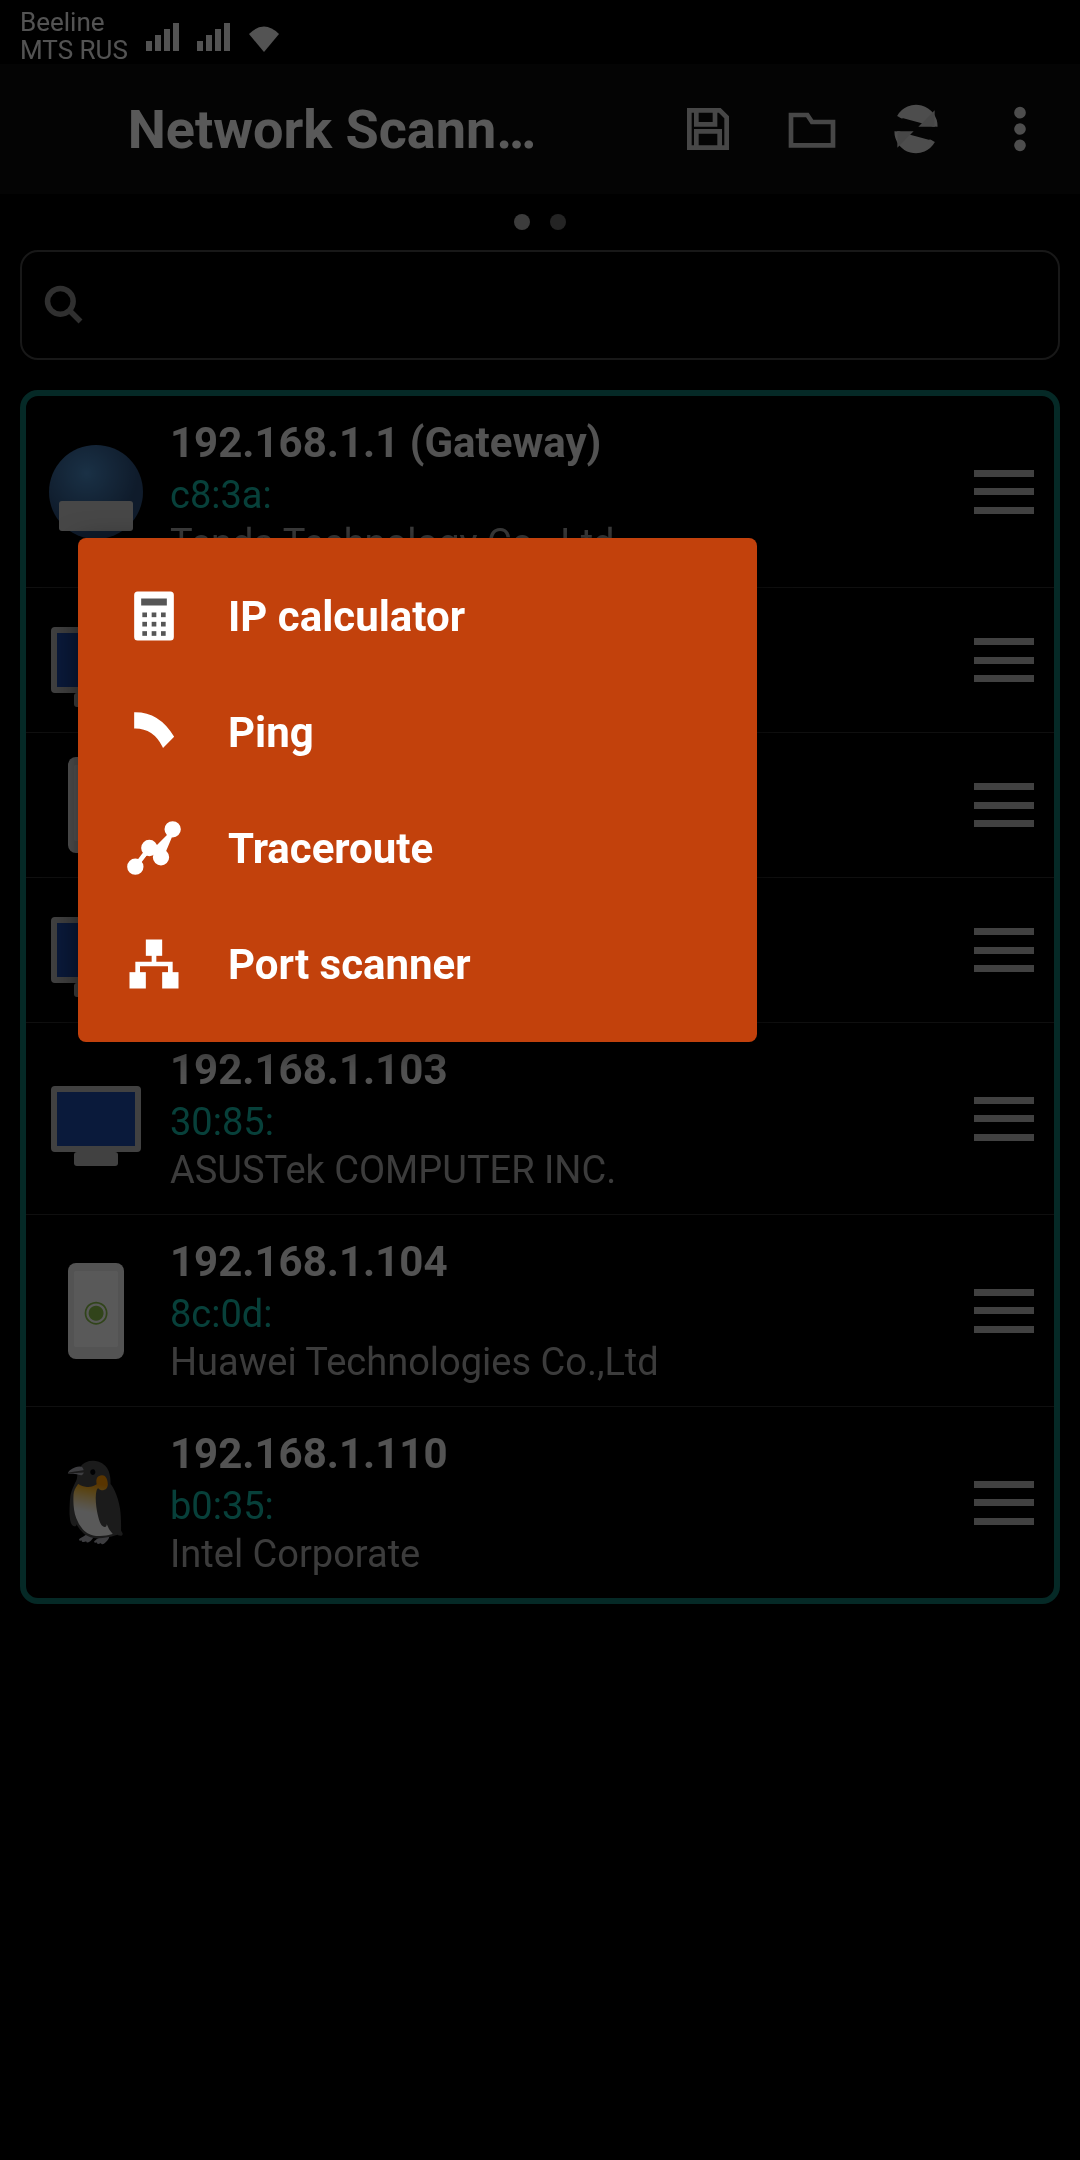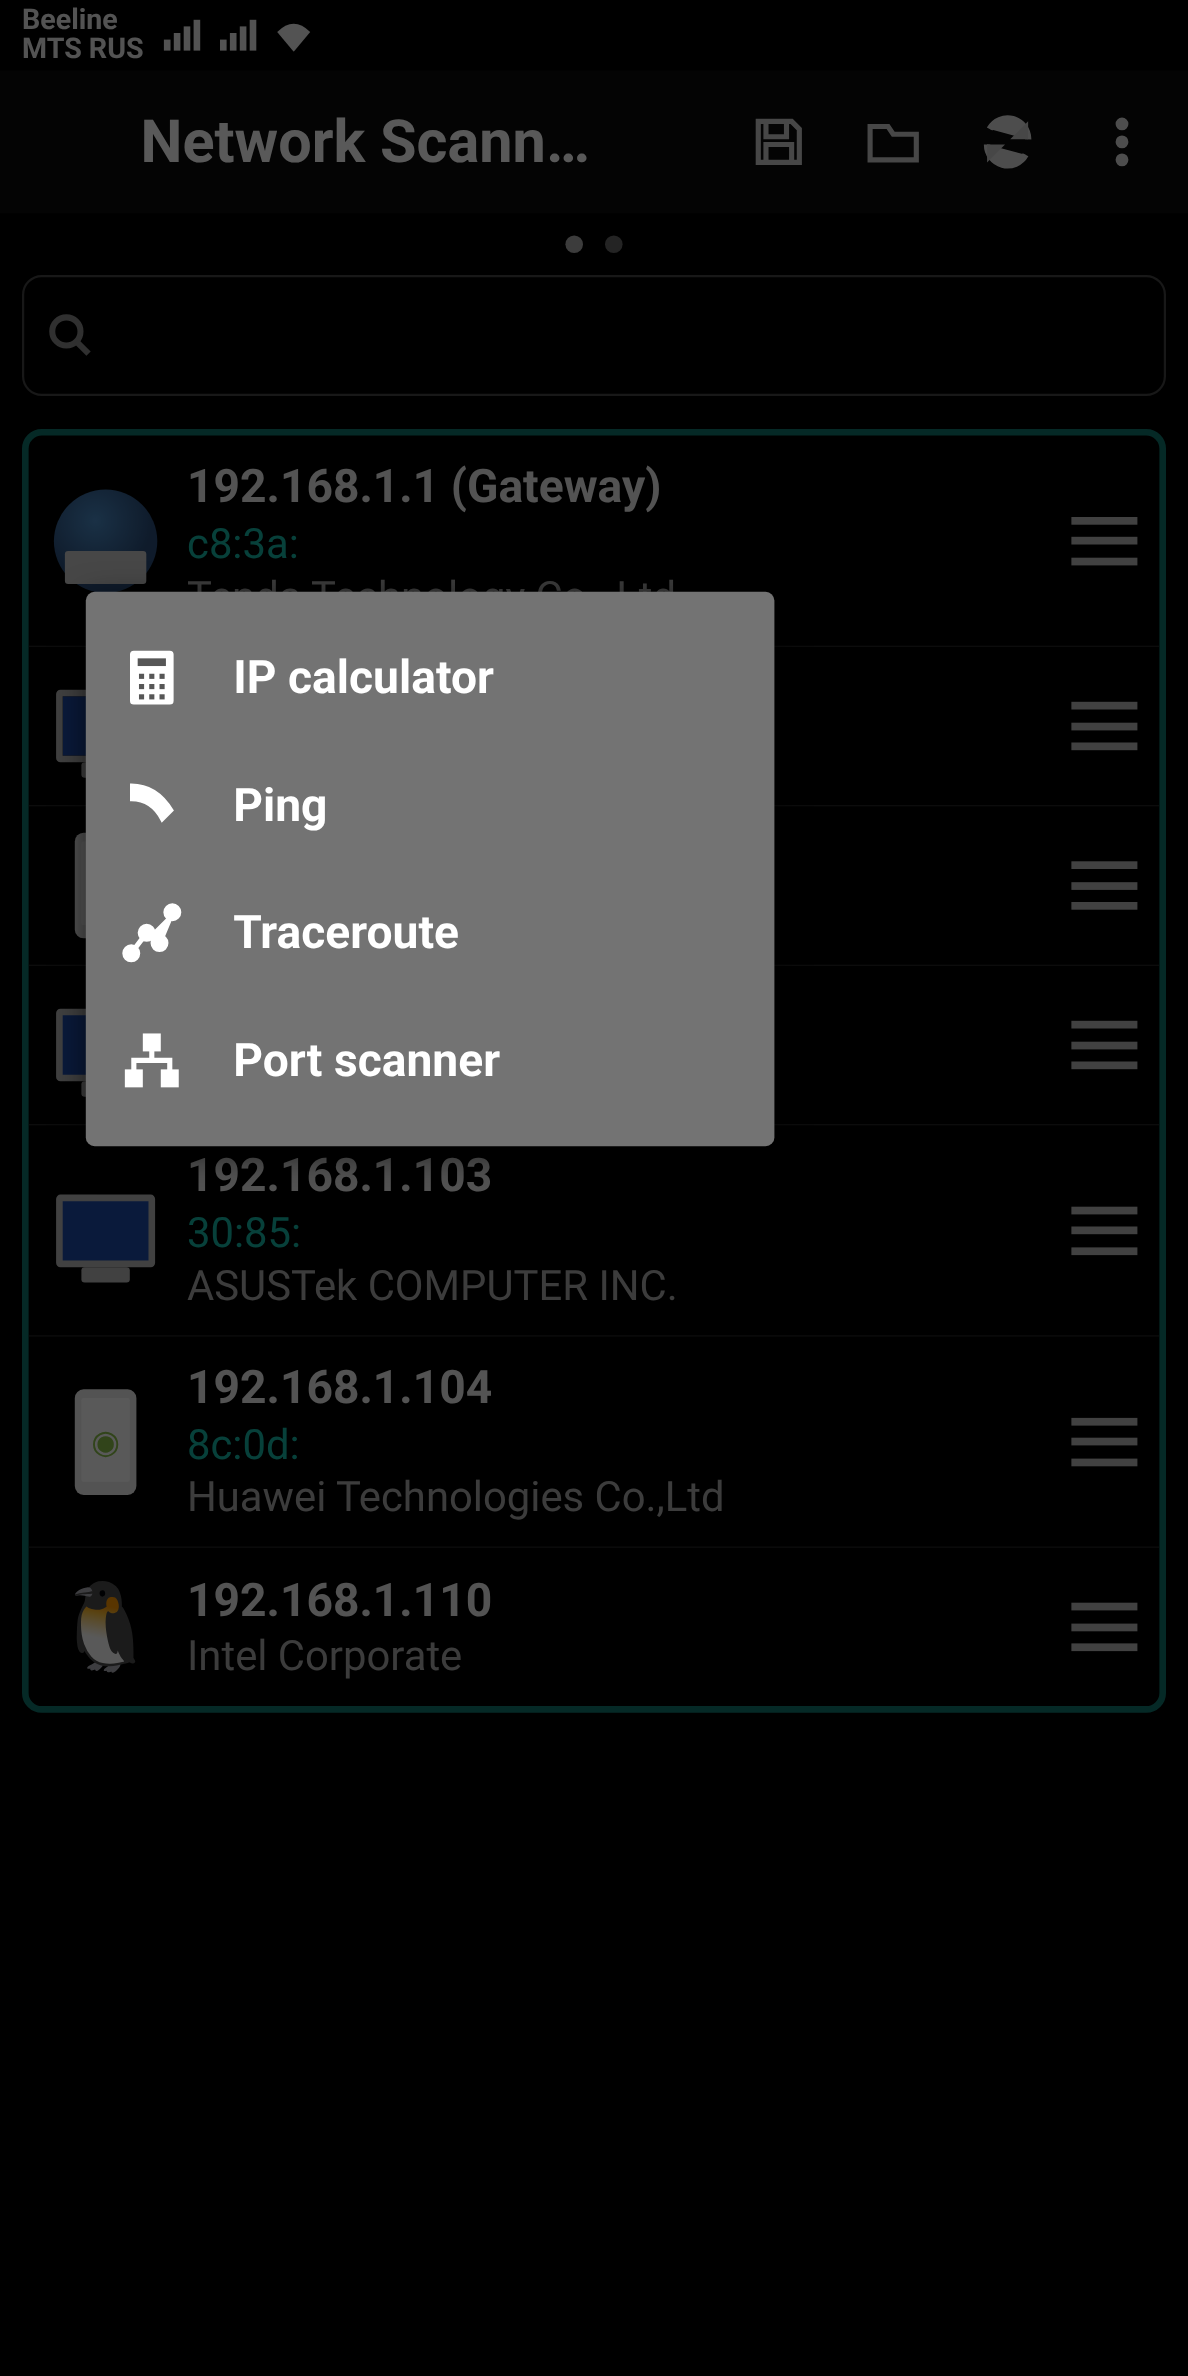--- a/index.html
+++ b/index.html
@@ -9,25 +9,24 @@
     background: #000;
     font-family: Roboto, Arial, sans-serif;
     color: #fff;
     overflow: hidden;
     position: relative;
   }
   .status-bar {
     height: 64px;
     display: flex;
     justify-content: space-between;
-    align-items: center;
+    align-items: flex-end;
     padding: 0 20px;
     font-size: 28px;
     color: #eee;
-    font-weight: bold;
   }
   .status-left { display: flex; align-items: center; gap: 12px; }
   .carrier-block { line-height: 1.05; font-size: 26px; }
   .status-right { display: flex; align-items: center; gap: 10px; font-size: 32px; }
   .signal-bars { display: inline-flex; align-items: flex-end; gap: 3px; margin-left: 6px; }
   .signal-bars span { width: 6px; background: #eee; }
   .sb1 { height: 10px; } .sb2 { height: 16px; } .sb3 { height: 22px; } .sb4 { height: 28px; }
   .wifi-icon { margin-left: 4px; }
   .battery {
     width: 58px; height: 30px; border: 3px solid #eee; border-radius: 5px;
@@ -101,24 +100,24 @@
   .phone-icon { width: 56px; height: 96px; background: #eee; border-radius: 8px; position: relative; display: flex; align-items: center; justify-content: center; }
   .phone-icon::before { content: ""; position: absolute; top: 8px; left: 6px; right: 6px; bottom: 12px; background: #fff; border-radius: 2px; }
   .android-dot { position: relative; z-index: 1; color: #8bc34a; font-size: 30px; }
   .penguin { font-size: 78px; }
 
   
   .modal {
     position: absolute;
     left: 78px; right: 294px;
     top: 538px;
-    width: 626px;
-    background: #737373;
+    width: 679px;
+    background: #c2410c;
     border-radius: 8px;
-    padding: 20px 0;
+    padding: 20px 16px;
     box-shadow: 0 8px 30px rgba(0,0,0,0.6);
   }
   .modal-item {
     display: flex;
     align-items: center;
     gap: 44px;
     padding: 28px 30px;
   }
   .modal-icon { width: 60px; height: 60px; display: flex; align-items: center; justify-content: center; flex-shrink: 0; }
   .modal-icon svg { width: 56px; height: 56px; fill: #fff; stroke: #fff; }
@@ -297,20 +296,21 @@
           <span></span>
           <span></span>
           <span></span>
         </div>
     </div>
 
     <div class="device-row">
       <div class="device-icon penguin">🐧</div>
       <div class="device-info">
         <div class="device-ip">192.168.1.110</div>
+        <div class="device-mac">b0:35:</div>
         <div class="device-vendor">Intel Corporate</div>
       </div>
       <div class="hamburger">
           <span></span>
           <span></span>
           <span></span>
         </div>
     </div>
   </div>
 

